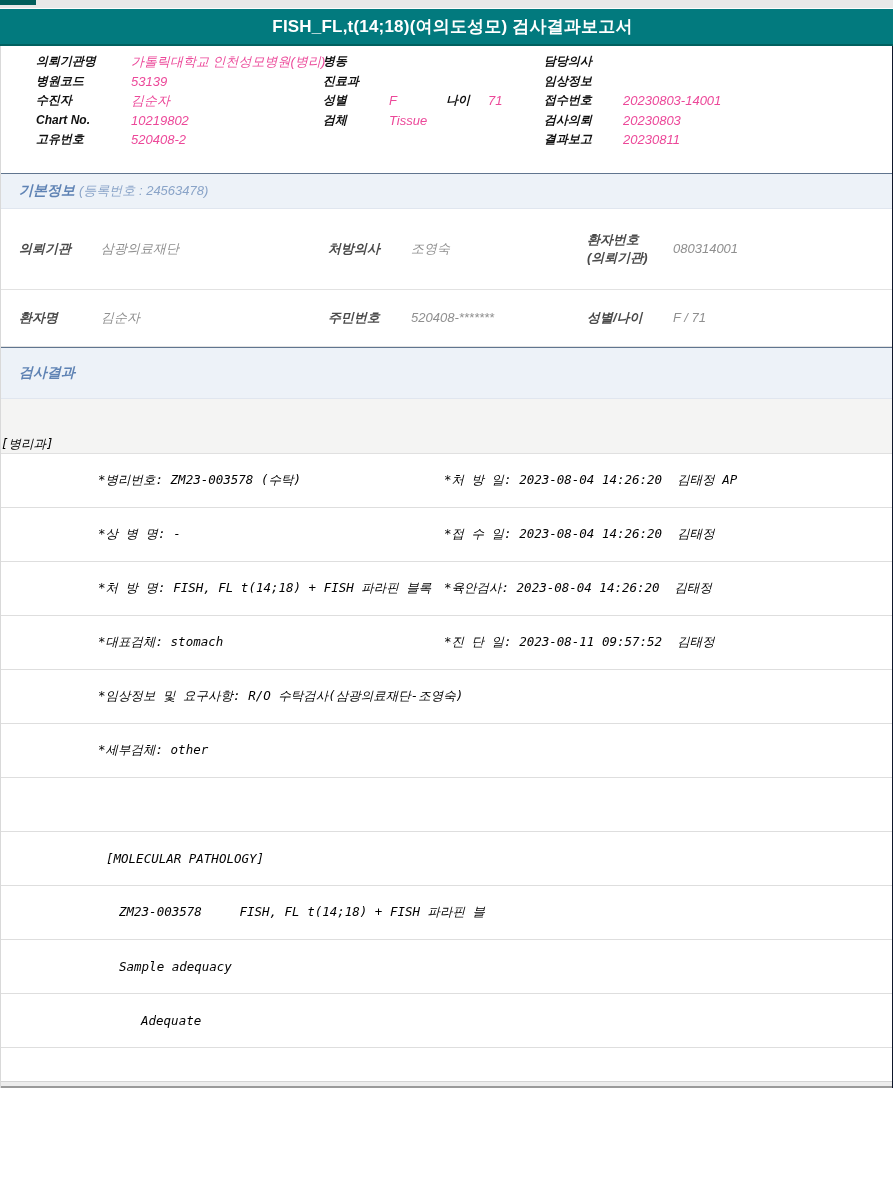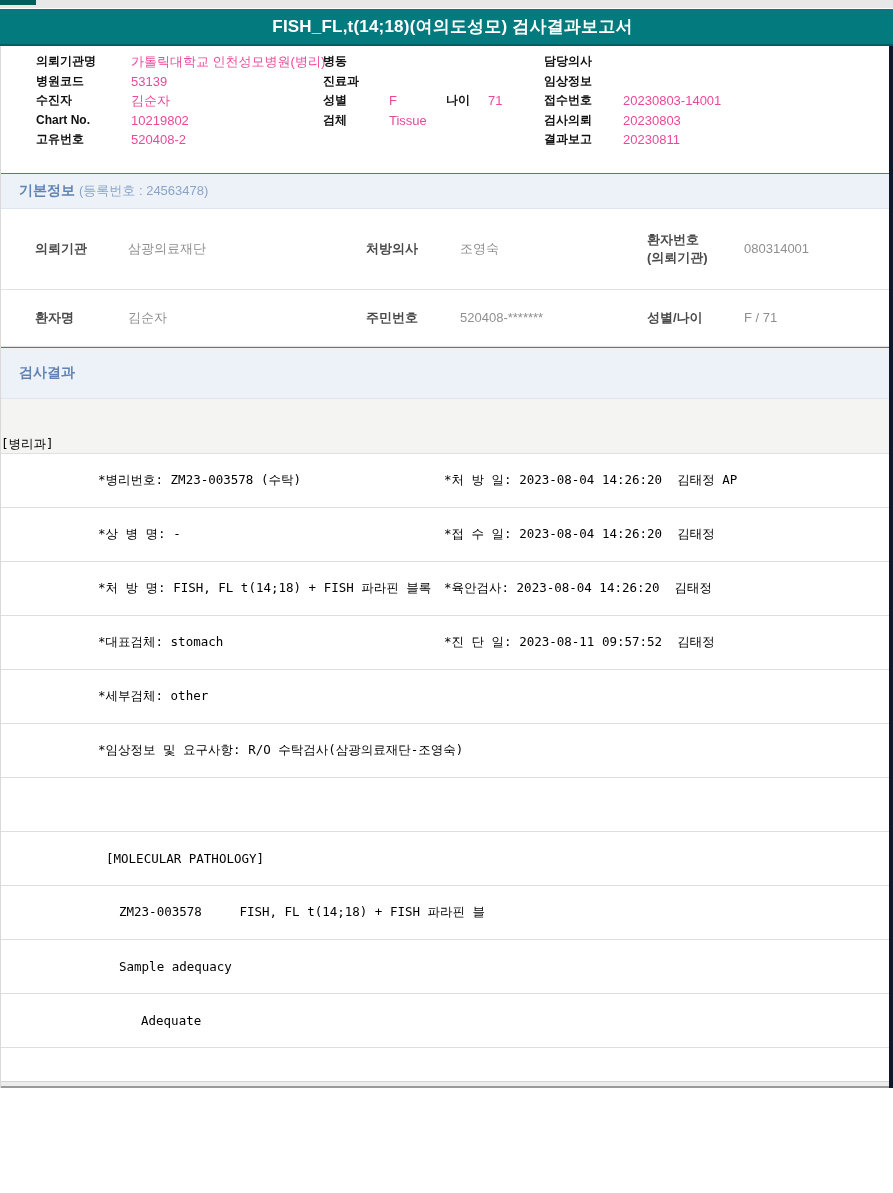--- a/index.html
+++ b/index.html
@@ -11,42 +11,42 @@
   }
   
   .top-strip { height:9px; background:#e8e8e8; border-bottom:1px solid #fdfdfd; position:relative; }
   .top-corner { position:absolute; left:0; top:0; width:36px; height:5px; background:#015e5c; }
   
   .title-bar {
     height:37px; background:#027a7e; border-bottom:2px solid #01605f;
     display:flex; align-items:center; justify-content:center;padding-left:12px;
   }
   .title-bar span { color:#ffffff; font-weight:bold; font-size:17px; letter-spacing:0.2px; }
-  .content { border-left:1px solid #d9d9d9; border-right:4px solid #0f172a; }
+  .content { border-left:1px solid #d9d9d9; border-right:1px solid #0f172a;font-style:italic; }
   
   .admin-grid { padding:6px 0 0 35px; }
   .admin-row {
     display:grid; grid-template-columns:95px 192px 66px 57px 42px 56px 79px 1fr;
     height:19.5px; align-items:center;
   }
   .al { font-size:12px; font-weight:bold; color:#101010; white-space:nowrap; }
   .av { font-size:13px; color:#ec4899; white-space:nowrap; }
   
   .band {
     background:#edf2f8; border-top:1px solid #60758f; border-bottom:1px solid #e0e6ef;
     padding-left:18px; display:flex; align-items:center; gap:4px;
   }
   .band1 { height:36px; margin-top:23px; }
   .band2 { height:52px; }
   .band-title { color:#5f83b4; font-weight:bold; font-size:14px; }
   .band-sub { color:#8aa4c8; font-size:13px; }
   
   .binfo-row {
     display:grid; grid-template-columns:82px 227px 83px 176px 86px 1fr;
-    padding-left:34px; align-items:center; background:#fff; border-bottom:1px solid #e2e2e2;gap:11px;
+    padding-left:18px; align-items:center; background:#fff; border-bottom:1px solid #e2e2e2;
   }
   .binfo-row.r1 { height:81px; }
   .binfo-row.r2 { height:57px; }
   .b-label { font-size:13px; font-weight:bold; color:#4a4a4a; line-height:1.35; }
   .b-value { font-size:13px; color:#8f8f8f; white-space:pre; }
   
   .dept-row {
     height:55px; background:#f4f4f3; border-bottom:1px solid #e0e0e0;
     display:flex; align-items:flex-end; 
   }
@@ -172,24 +172,24 @@
     </div>
     <div class="res-row">
       <span class="rl mono">*처 방 명: FISH, FL t(14;18) + FISH 파라핀 블록</span>
       <span class="rr mono">*육안검사: 2023-08-04 14:26:20  김태정</span>
     </div>
     <div class="res-row">
       <span class="rl mono">*대표검체: stomach</span>
       <span class="rr mono">*진 단 일: 2023-08-11 09:57:52  김태정</span>
     </div>
     <div class="res-row">
+      <span class="rl mono">*임상정보 및 요구사항: R/O 수탁검사(삼광의료재단-조영숙)</span>
+    </div>
+    <div class="res-row">
       <span class="rl mono">*세부검체: other</span>
-    </div>
-    <div class="res-row">
-      <span class="rl mono">*임상정보 및 요구사항: R/O 수탁검사(삼광의료재단-조영숙)</span>
     </div>
     <div class="res-row">
       <span class="rl mono"></span>
     </div>
     <div class="res-row indent-a">
       <span class="rl mono">[MOLECULAR PATHOLOGY]</span>
     </div>
     <div class="res-row indent-b">
       <span class="rl mono">ZM23-003578     FISH, FL t(14;18) + FISH 파라핀 블</span>
     </div>

